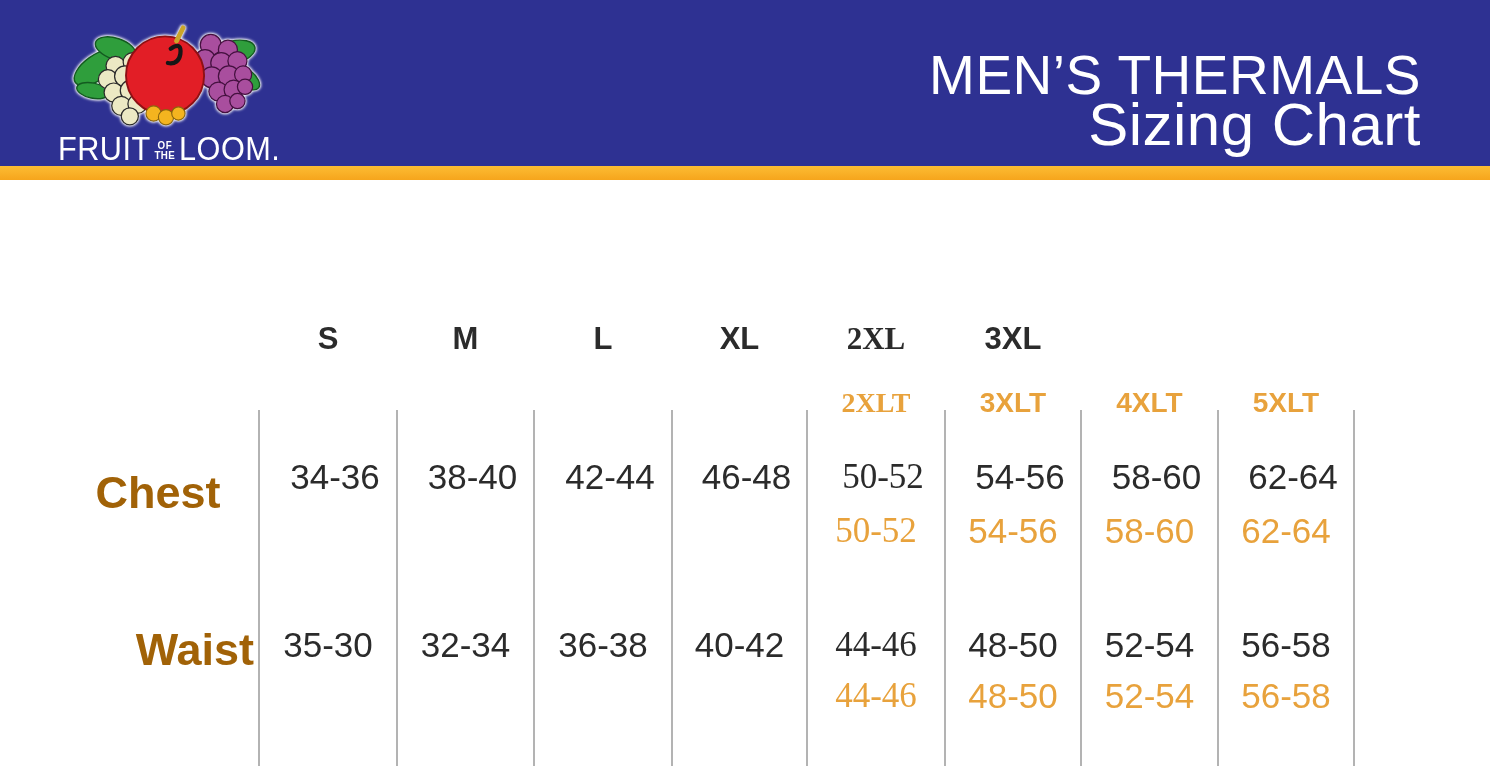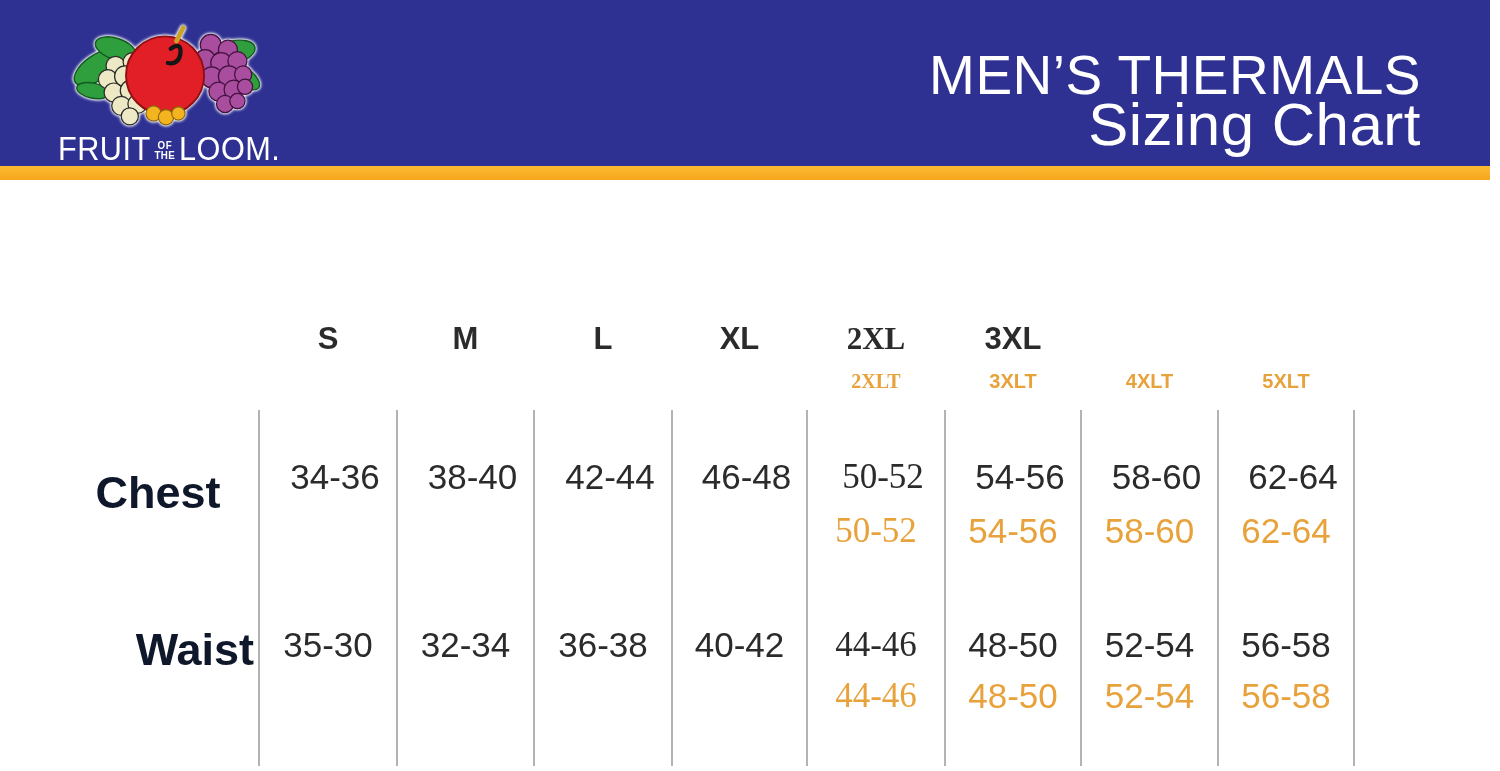--- a/index.html
+++ b/index.html
@@ -87,34 +87,34 @@
   .c1 { left: 259px;  width: 138px; }
   .c2 { left: 397px;  width: 137px; }
   .c3 { left: 534px;  width: 138px; }
   .c4 { left: 672px;  width: 135px; }
   .c5 { left: 807px;  width: 138px; font-family: Liberation Serif, serif; }
   .c6 { left: 945px;  width: 136px; }
   .c7 { left: 1081px; width: 137px; }
   .c8 { left: 1218px; width: 136px; }
 
   .row-hdr1   { top: 318px; font-size: 31px; font-weight: 700; }
-  .row-hdr2   { top: 360px; font-size: 20px; font-weight: 700; color: #e8a23c; }
+  .row-hdr2   { top: 382px; font-size: 28px; font-weight: 700; color: #e8a23c; }
   .row-chest-b{ top: 456px; font-size: 35px; padding-left: 14px; }
   .row-chest-o{ top: 510px; font-size: 35px; color: #e8a23c; }
   .row-waist-b{ top: 624px; font-size: 35px; }
   .row-waist-o{ top: 675px; font-size: 35px; color: #e8a23c; }
 
   .row-label {
     position: absolute;
     left: 62px; width: 192px;
     height: 50px; line-height: 50px;
     text-align: center;
     font-size: 45px;
     font-weight: 700;
-    color: #0f172a;
+    color: #a16207;
   }
   .label-chest { top: 468px; }
   .label-waist { top: 625px; text-align: right; }
 
   .vline {
     position: absolute;
     top: 410px;
     width: 2px;
     height: 356px;
     background: #b3b3b3;

